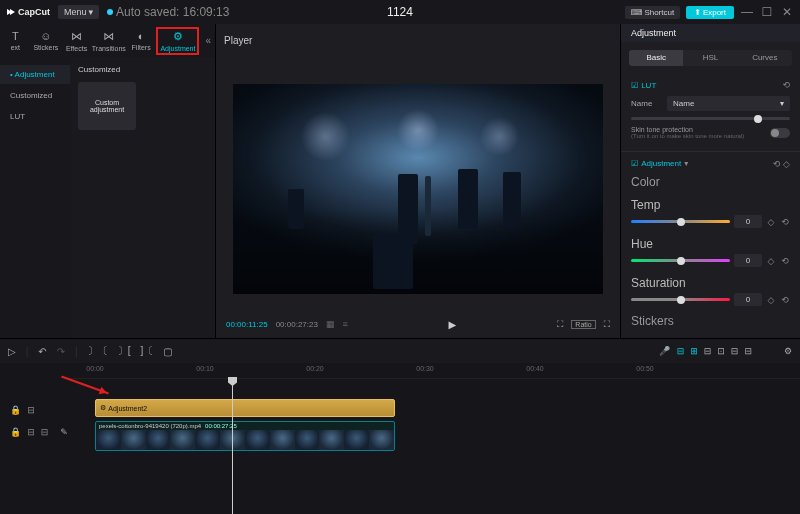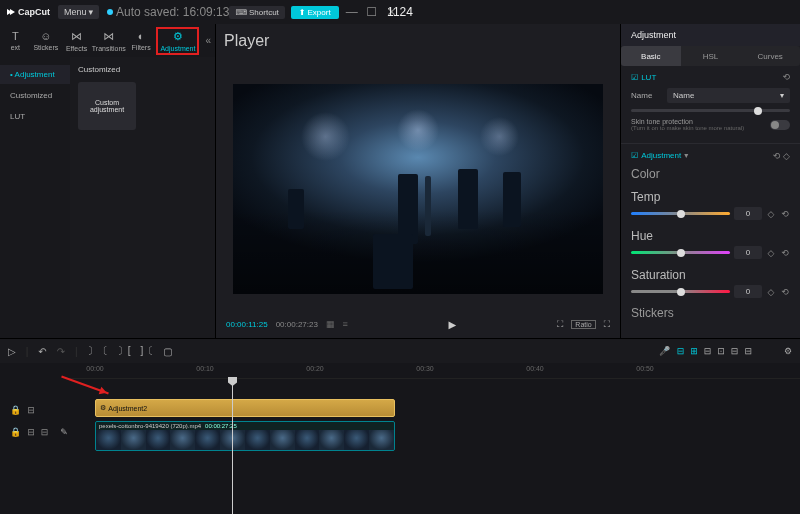--- a/index.html
+++ b/index.html
@@ -1,17 +1,17 @@
 <!DOCTYPE html>
 <html><head>
 <meta charset="utf-8">
 <style>
 *{margin:0;padding:0;box-sizing:border-box;font-family:Arial,sans-serif;-webkit-font-smoothing:antialiased}
 body{background:#0d0d0f;color:#ccc;font-size:10px;width:800px;height:514px;overflow:hidden;position:relative}
-.titlebar{height:20px;background:#18181c;display:flex;align-items:center;padding:12px 6px;}
+.titlebar{height:20px;background:#18181c;display:flex;align-items:center;padding:12px 6px;justify-content:space-between}
 .titlebar-left{display:flex;align-items:center;gap:8px}
 .logo{color:#eee;font-size:9px;font-weight:bold;display:flex;align-items:center;gap:2px}
 .menu-btn{background:#2d2d33;color:#ccc;font-size:9px;padding:2px 6px;border-radius:2px;display:flex;align-items:center;gap:2px}
 .auto-save{display:flex;align-items:center;gap:3px;color:#888;font-size:12px}
 .auto-save .dot{width:6px;height:6px;background:#2ecfff;border-radius:50%}
 .titlebar-center{color:#eee;font-size:12px;position:absolute;left:50%;transform:translateX(-50%)}
 .titlebar-right{display:flex;align-items:center;gap:6px}
 .shortcut-btn{background:#2a2a30;color:#ccc;font-size:8px;padding:2px 6px;border-radius:2px;display:flex;align-items:center;gap:2px}
 .export-btn{background:#00c8da;color:#fff;font-size:8px;padding:2px 8px;border-radius:2px;display:flex;align-items:center;gap:2px}
 .win-btn{color:#888;font-size:12px;width:14px;text-align:center}
@@ -25,41 +25,41 @@
 .expand{color:#888;font-size:10px;padding:0 4px}
 .left-sub{display:flex;flex:1}
 .left-sidebar{width:70px;background:#18181c;padding:8px 0}
 .side-item{padding:5px 10px;font-size:8px;color:#aaa;margin-bottom:2px}
 .side-item.active{color:#00c8da;background:#22222a}
 .side-item.active::before{content:"• "}
 .left-content{flex:1;padding:8px}
 .customized-label{font-size:8px;color:#ccc;margin-bottom:8px}
 .custom-block{width:58px;height:48px;background:#2a2a30;border-radius:3px;display:flex;align-items:center;justify-content:center;text-align:center;font-size:7px;color:#ddd;padding:4px}
 .player-panel{flex:1;background:#1d1d22;border-left:1px solid #000;display:flex;flex-direction:column}
-.player-header{height:33px;padding:0 8px;display:flex;align-items:center;font-size:16px;color:#ccc}
+.player-header{height:33px;padding:0 8px;display:flex;align-items:center;font-size:10px;color:#ccc}
 .player-view{flex:1;display:flex;align-items:center;justify-content:center;padding:10px 12px 0}
 .video-frame{width:370px;height:210px;background:radial-gradient(ellipse 60% 50% at 50% 35%,#5a88b0 0%,#2d4560 35%,#0e1722 75%,#060a11 100%);position:relative;overflow:hidden}
 .video-frame::before{content:"";position:absolute;top:0;left:0;right:0;bottom:0;background:radial-gradient(circle 35px at 25% 25%,rgba(200,220,255,.35),transparent 70%),radial-gradient(circle 30px at 50% 22%,rgba(200,220,255,.4),transparent 70%),radial-gradient(circle 28px at 72% 25%,rgba(200,220,255,.3),transparent 70%),linear-gradient(transparent 60%,rgba(0,0,0,.5))}
 .fig{position:absolute;background:#0b1420;border-radius:2px}
 .fig1{left:55px;top:105px;width:16px;height:40px}
 .fig2{left:165px;top:90px;width:20px;height:70px}
 .fig3{left:192px;top:92px;width:6px;height:60px;background:#1a2838}
 .fig4{left:225px;top:85px;width:20px;height:60px}
 .fig5{left:270px;top:88px;width:18px;height:55px}
 .fig6{left:140px;top:150px;width:40px;height:55px}
 .player-controls{height:28px;display:flex;align-items:center;padding:0 10px;justify-content:space-between}
 .pc-left{display:flex;gap:8px;align-items:center;color:#00c8da;font-size:8px}
 .pc-left .dur{color:#888}
 .pc-left .list{color:#666;font-size:9px}
 .pc-center{color:#ccc;font-size:10px}
 .pc-right{display:flex;gap:8px;align-items:center;color:#aaa;font-size:9px}
 .ratio-box{border:1px solid #666;padding:0 3px;font-size:7px}
 .right-panel{width:180px;background:#1d1d22;border-left:1px solid #000;display:flex;flex-direction:column;overflow:hidden}
 .right-header{height:22px;background:#22222a;display:flex;align-items:center;padding:0 10px;font-size:9px;color:#eee}
-.right-tabs{display:flex;height:20px;border-radius:3px;overflow:hidden}
+.right-tabs{display:flex;height:20px;margin:8px;border-radius:3px;overflow:hidden}
 .rtab{flex:1;display:flex;align-items:center;justify-content:center;font-size:8px;color:#999;background:#252529}
 .rtab.active{background:#3a3a40;color:#eee}
 .section{padding:6px 10px}
 .section-head{display:flex;align-items:center;justify-content:space-between;margin-bottom:6px}
 .section-title{font-size:8px;color:#00c8da;display:flex;align-items:center;gap:3px}
 .reset-ico{color:#888;font-size:9px}
 .row{display:flex;align-items:center;gap:6px;margin-bottom:6px}
 .row-label{font-size:8px;color:#aaa;width:30px}
 .select{flex:1;background:#2a2a30;padding:3px 6px;font-size:8px;color:#ccc;border-radius:2px;display:flex;justify-content:space-between;align-items:center}
 .slider-row{display:flex;align-items:center;gap:4px;margin-bottom:2px}

